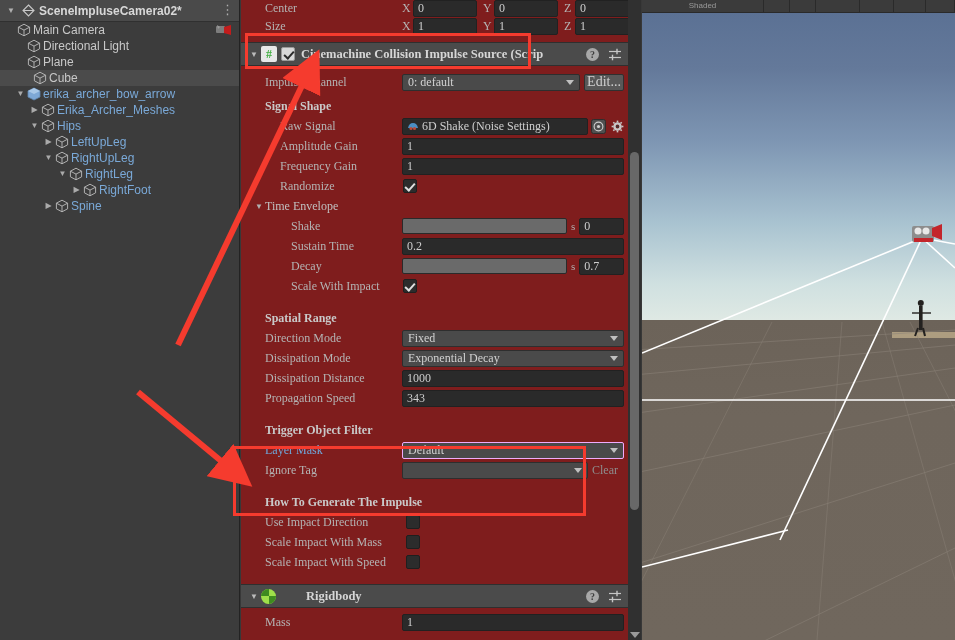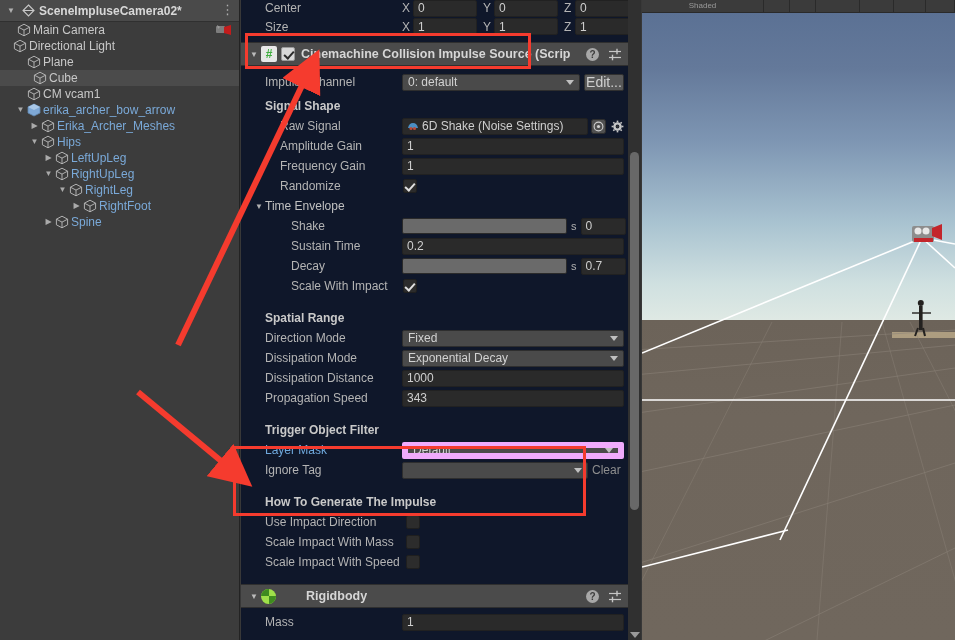--- a/index.html
+++ b/index.html
@@ -52,22 +52,23 @@
   .cam-gizmo {
     position: absolute; right: 6px; top: 2px; width: 18px; height: 12px;
   }
 
   
   .cube-ico svg { display: block; }
 
   
   #inspector {
     position: absolute; left: 241px; top: 0; width: 400px; height: 640px;
-    background: #0f172a;
+    background: #7f1d1d;
     overflow: hidden;
+    font-family: Liberation Serif, serif;
   }
   .insp-inner { position: absolute; left: 0; top: 0; width: 400px; }
 
   .prop-row {
     display: flex; align-items: center;
     height: 20px; padding-left: 24px;
   }
   .prop-row .plabel {
     width: 137px; flex: 0 0 137px;
     color: #b4b4b4; font-size: 12px;
@@ -97,21 +98,21 @@
     position: relative; white-space: nowrap; overflow: hidden;
   }
   .dropdown .arrow {
     position: absolute; right: 5px; top: 50%;
     width: 0; height: 0; margin-top: -2px;
     border-left: 4px solid transparent; border-right: 4px solid transparent;
     border-top: 5px solid #c0c0c0;
   }
   .dropdown.w222 { width: 222px; }
   .dropdown.w186 { width: 186px; }
-  .dropdown.focused { border: 6px solid #f0abfc; }
+  .dropdown.focused { border: 1px solid #f0abfc; }
   .dropdown.empty { background:#4a4a4a; }
 
   .btn {
     background: #585858; border: 1px solid #303030; border-radius: 2px;
     height: 17px; font-size: 14px; color: #d0d0d0;
     display: flex; align-items: center; justify-content: center;
     padding: 0 6px;
   }
   .chk {
     width: 14px; height: 14px; background: #2c2c2c;
@@ -272,59 +273,49 @@
               <path d="M1.4,4.2 L7,7.1 L12.6,4.2 M7,7.1 L7,12.8" fill="none" stroke="#bdbdbd" stroke-width="0.9"></path>
             </svg>
           </span>
           <span class="label-txt">Main Camera</span>
           <span class="cam-gizmo"><svg width="18" height="12" viewBox="0 0 18 12">
               <rect x="1" y="2" width="9" height="7" rx="1" fill="#7d7d7d"></rect>
               <path d="M9,3 L16,1 L16,11 L9,9 Z" fill="#c21c1c"></path>
               <path d="M2,1 L5,3 L3,5 Z" fill="#9a9a9a"></path>
             </svg></span>
         </div>
-        <div class="hier-row" style="">
-          <span class="tw"></span>
-          <span class="cube-ico">
-            <svg width="14" height="14" viewBox="0 0 14 14">
-              <polygon points="7,1.2 12.6,4.2 12.6,9.8 7,12.8 1.4,9.8 1.4,4.2" fill="none" stroke="#bdbdbd" stroke-width="0.9"></polygon>
-              <path d="M1.4,4.2 L7,7.1 L12.6,4.2 M7,7.1 L7,12.8" fill="none" stroke="#bdbdbd" stroke-width="0.9"></path>
-            </svg>
-          </span>
-          <span class="label-txt">Directional Light</span>
-        </div>
         <div class="hier-row" style="padding-left: 14px;">
           <span class="tw"></span>
           <span class="cube-ico">
             <svg width="14" height="14" viewBox="0 0 14 14">
               <polygon points="7,1.2 12.6,4.2 12.6,9.8 7,12.8 1.4,9.8 1.4,4.2" fill="none" stroke="#bdbdbd" stroke-width="0.9"></polygon>
               <path d="M1.4,4.2 L7,7.1 L12.6,4.2 M7,7.1 L7,12.8" fill="none" stroke="#bdbdbd" stroke-width="0.9"></path>
             </svg>
           </span>
+          <span class="label-txt">Directional Light</span>
+        </div>
+        <div class="hier-row" style="padding-left: 14px;">
+          <span class="tw"></span>
+          <span class="cube-ico">
+            <svg width="14" height="14" viewBox="0 0 14 14">
+              <polygon points="7,1.2 12.6,4.2 12.6,9.8 7,12.8 1.4,9.8 1.4,4.2" fill="none" stroke="#bdbdbd" stroke-width="0.9"></polygon>
+              <path d="M1.4,4.2 L7,7.1 L12.6,4.2 M7,7.1 L7,12.8" fill="none" stroke="#bdbdbd" stroke-width="0.9"></path>
+            </svg>
+          </span>
           <span class="label-txt">Plane</span>
         </div>
         <div class="hier-row selected" style="padding-left: 20px;">
           <span class="tw"></span>
           <span class="cube-ico">
             <svg width="14" height="14" viewBox="0 0 14 14">
               <polygon points="7,1.2 12.6,4.2 12.6,9.8 7,12.8 1.4,9.8 1.4,4.2" fill="none" stroke="#bdbdbd" stroke-width="0.9"></polygon>
               <path d="M1.4,4.2 L7,7.1 L12.6,4.2 M7,7.1 L7,12.8" fill="none" stroke="#bdbdbd" stroke-width="0.9"></path>
             </svg>
           </span>
           <span class="label-txt">Cube</span>
-        </div>
-        <div class="hier-row" style="padding-left: 14px;">
-          <span class="tw"></span>
-          <span class="cube-ico">
-            <svg width="14" height="14" viewBox="0 0 14 14">
-              <polygon points="7,1.2 12.6,4.2 12.6,9.8 7,12.8 1.4,9.8 1.4,4.2" fill="none" stroke="#bdbdbd" stroke-width="0.9"></polygon>
-              <path d="M1.4,4.2 L7,7.1 L12.6,4.2 M7,7.1 L7,12.8" fill="none" stroke="#bdbdbd" stroke-width="0.9"></path>
-            </svg>
-          </span>
-          <span class="label-txt">CM vcam1</span>
         </div>
         <div class="hier-row" style="padding-left: 14px;">
           <span class="tw">▼</span>
           <span class="cube-ico">
             <svg width="14" height="14" viewBox="0 0 14 14">
               <polygon points="7,1 13,4 13,10 7,13 1,10 1,4" fill="#7ea8d6" stroke="#5f85ad" stroke-width="0.8"></polygon>
               <polygon points="7,1 13,4 7,7 1,4" fill="#a9c8e8"></polygon>
             </svg>
           </span>
           <span class="label-txt label-prefab">erika_archer_bow_arrow</span>

